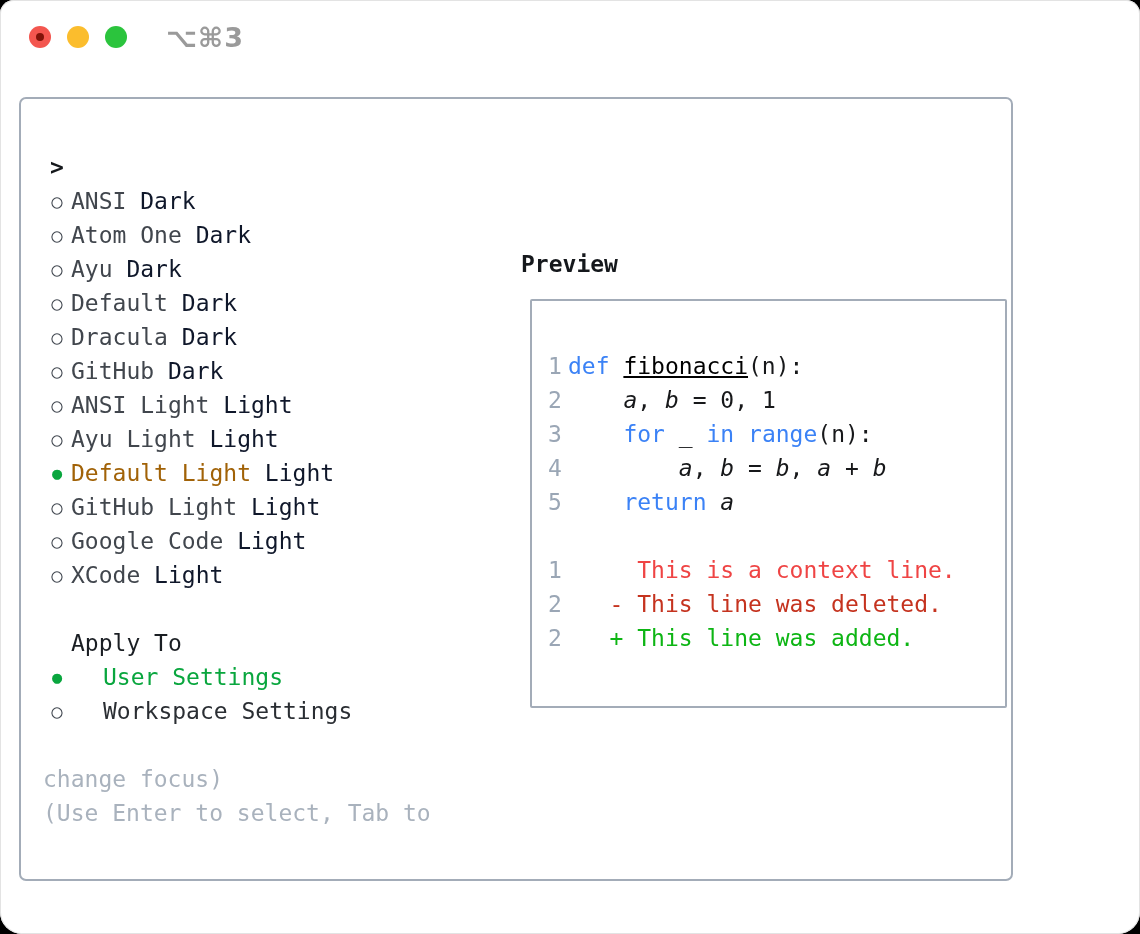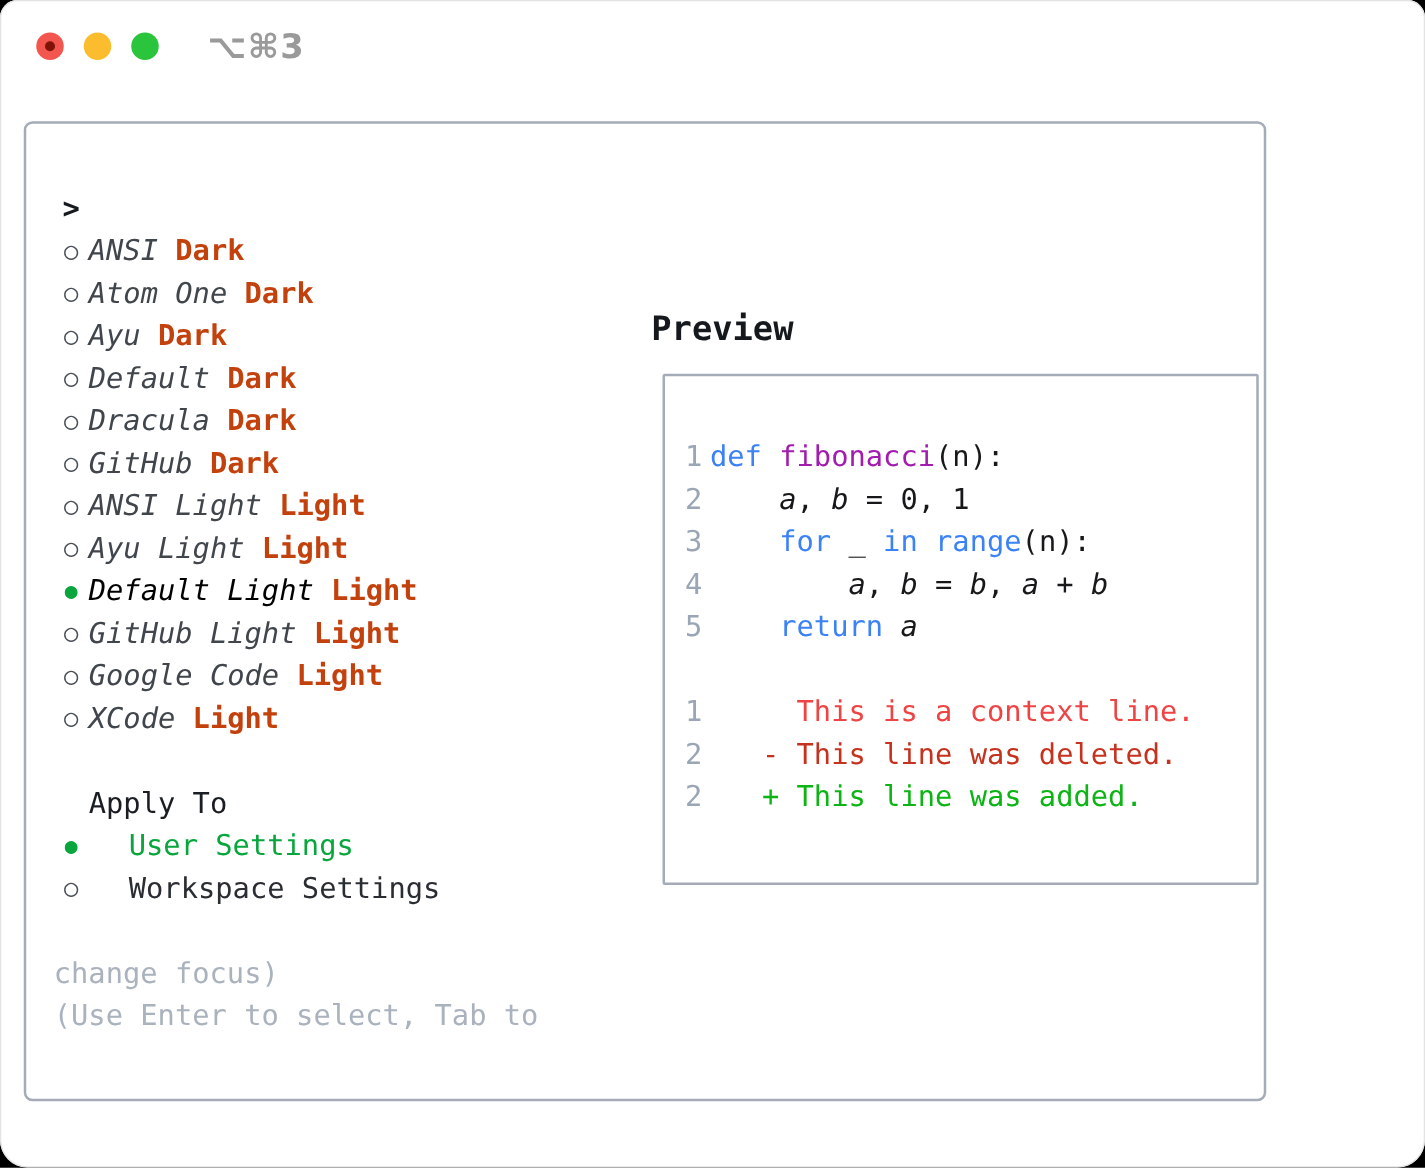--- a/index.html
+++ b/index.html
@@ -42,43 +42,43 @@
   }
   .row { display: flex; height: 34px; line-height: 34px; white-space: pre; }
   .marker {
     width: 28px; flex: 0 0 28px; text-align: center;
     font-size: 19px; color: #4a5058;
   }
   .marker.sel { color: #09a63e; font-size: 17px; }
   .prefix { width: 28px; flex: 0 0 28px; text-align: center; font-weight: bold; color: #15181c; }
   .h-label { font-weight: bold; color: #15181c; }
   .sub-label { color: #1a1e23; text-align: center; }
-  .theme-name { color: #41464d; font-style: italic; }
-  .theme-name.sel { color: #000000; }
-  .theme-tag { color: #c2410c; font-weight: bold; }
+  .theme-name { color: #41464d; }
+  .theme-name.sel { color: #a16207; }
+  .theme-tag { color: #0f172a; }
   .apply-label { color: #2a2e33; margin-left: 32px; }
   .apply-label.sel { color: #09a63e; }
   .spacer { height: 34px; }
   .help { color: #a9b2bd; white-space: pre; }
 
   
   .preview-heading {
     position: absolute; left: 500px; top: 148px; height: 34px; line-height: 34px;
-    font-size: 27px; font-weight: bold; color: #15181c;
+    font-size: 23px; font-weight: bold; color: #15181c;
   }
   .preview-box {
     position: absolute; left: 509px; top: 200px; width: 477px; height: 409px;
     border: 2px solid #a3acb8; border-radius: 2px; background: #fff;
   }
   .code-lines { position: absolute; left: 16px; top: 48px; font-size: 23px; line-height: 34px; }
   .cl { display: flex; height: 34px; line-height: 34px; white-space: pre; }
   .cl .num { width: 20px; flex: 0 0 20px; color: #9aa6b5; }
   .seg-plain { color: #17181a; }
   .seg-kw    { color: #3b82f6; }
-  .seg-fn    { color: #a21caf; }
+  .seg-fn    { color: #000000; text-decoration: underline; }
   .seg-var   { color: #17181a; font-style: italic; }
   .seg-ctx   { color: #ef4444; }
   .seg-del   { color: #c5331f; }
   .seg-add   { color: #0db514; }
 </style>
 </head>
 <body>
 
 <div class="window">
 

